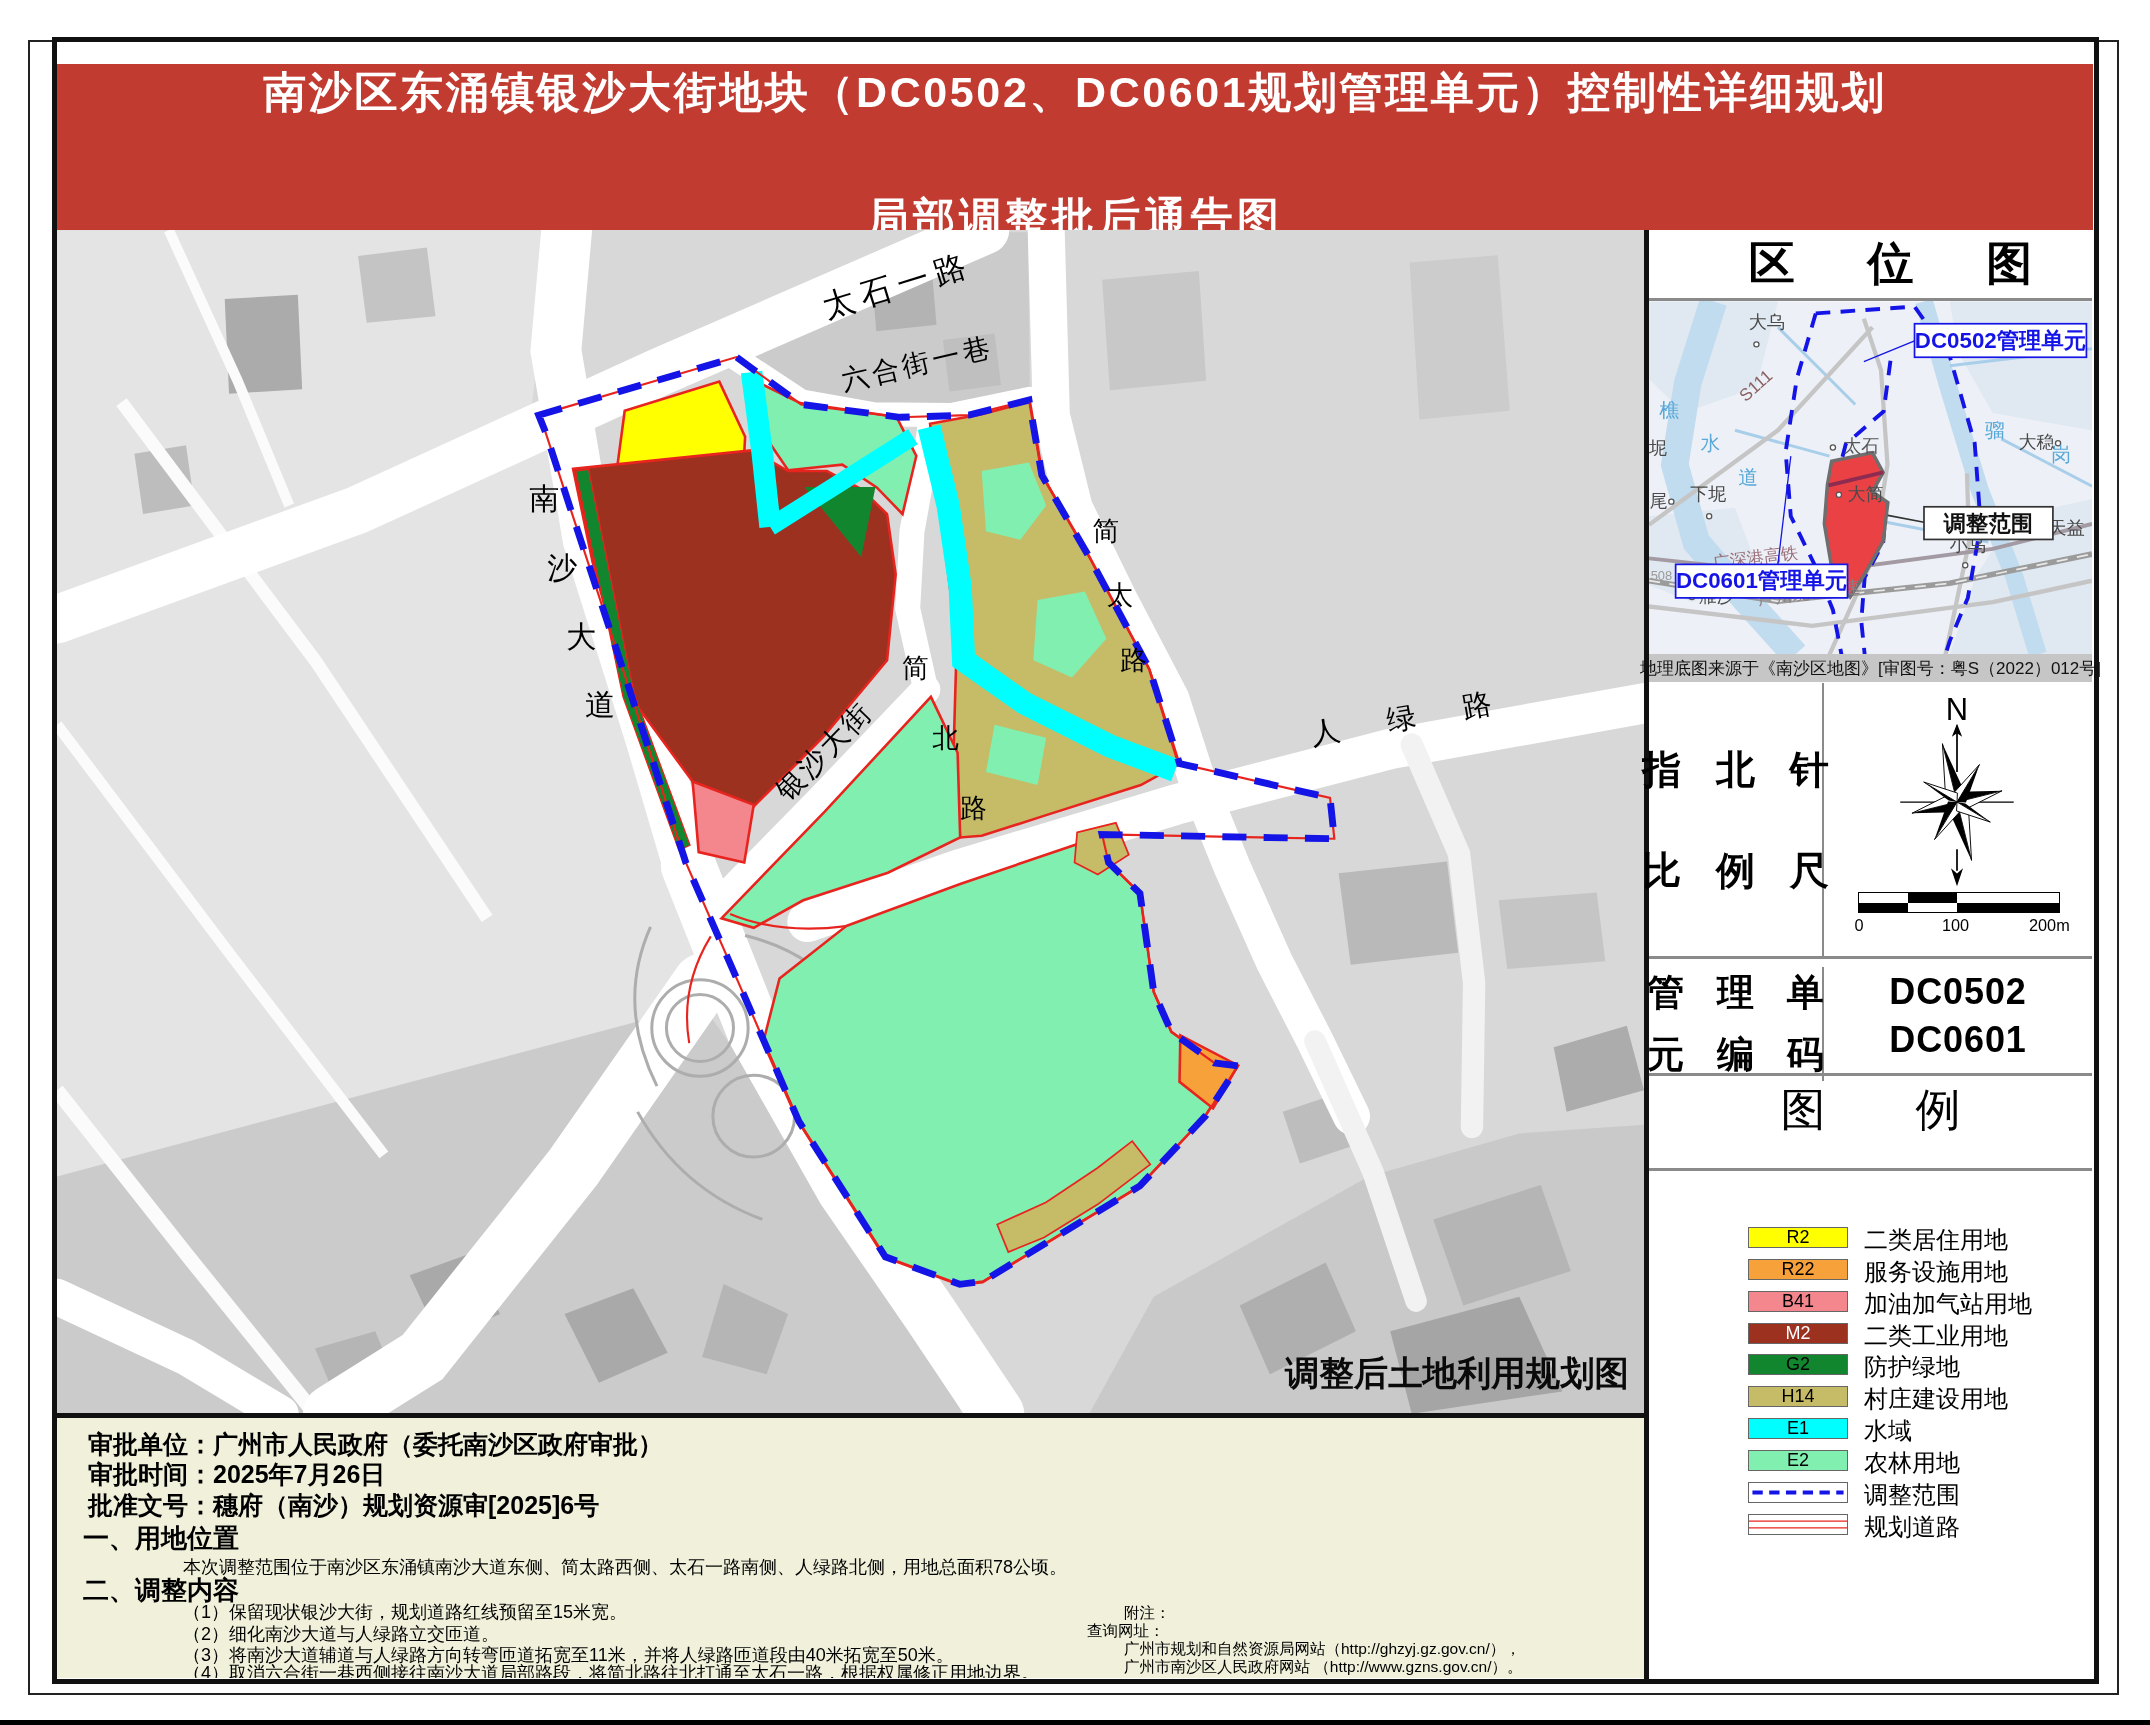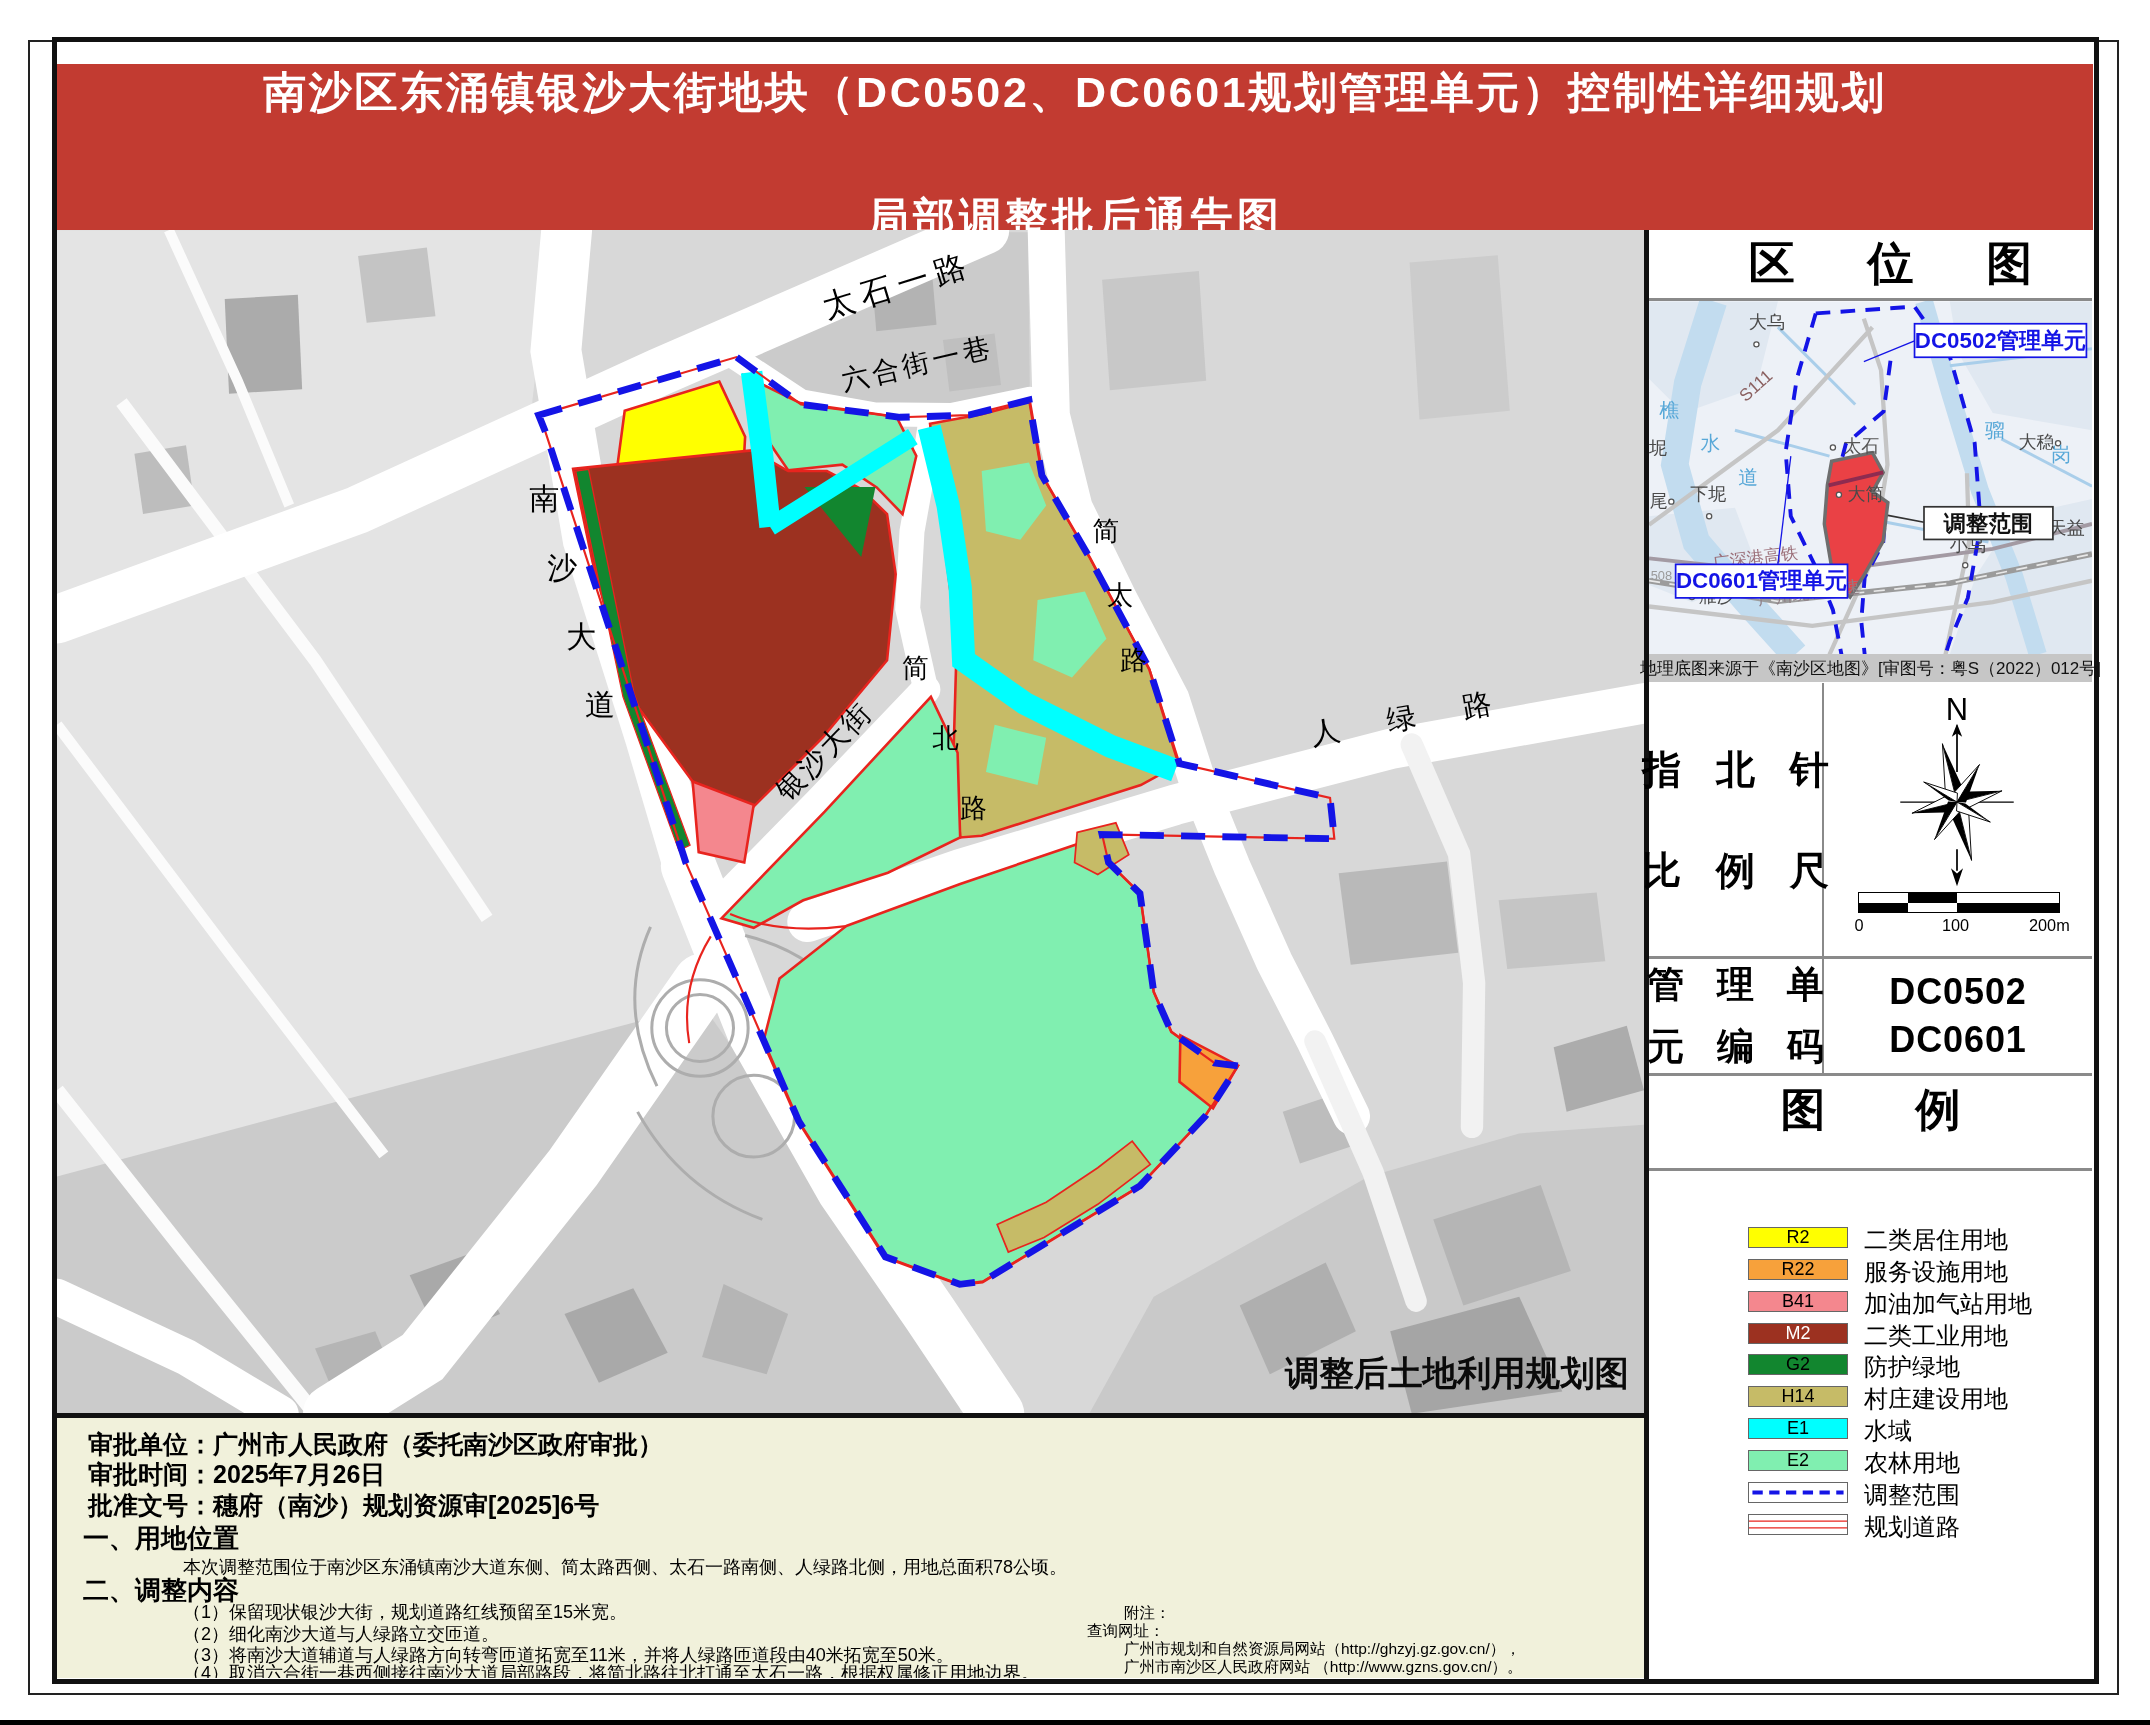--- a/index.html
+++ b/index.html
@@ -36,28 +36,28 @@
   .cmp-left div{font-size:39px;font-weight:bold;letter-spacing:12px;text-indent:12px;color:#000;white-space:nowrap;}
   .cmp-right{position:absolute;left:175px;top:0;width:268px;height:274px;}
   .scalebar{position:absolute;left:34px;top:209px;width:202px;}
   .sb-rows{border:1.3px solid #000;height:19px;}
   .sb-row{display:flex;height:9.5px;}
   .sb-c{height:9.5px;box-sizing:border-box;}
   .w{background:#fff;} .k{background:#000;}
   .c1{width:49px;} .c2{width:49px;} .c3{width:103px;}
   .sb-ticks{position:relative;height:21.5px;font-size:16.3px;color:#000;}
   .unit-sec{top:729px;height:114px;}
-  .unit-left{position:absolute;left:0;top:0;width:175px;height:114px;border-right:2.6px solid #8a8a8a;
+  .unit-left{position:absolute;left:0;top:8px;width:175px;height:114px;border-right:2.6px solid #8a8a8a;
         box-sizing:border-box;display:flex;flex-direction:column;align-items:center;justify-content:center;gap:12px;}
   .unit-left div{font-size:37px;font-weight:bold;letter-spacing:11.2px;text-indent:11.2px;color:#000;white-space:nowrap;}
   .unit-right{position:absolute;left:175px;top:0;width:268px;height:114px;display:flex;flex-direction:column;
         align-items:center;justify-content:center;gap:6px;}
   .unit-right div{font-size:36px;font-weight:bold;color:#000;letter-spacing:0.9px;}
   .leg-title{top:846px;height:68px;display:flex;align-items:center;justify-content:center;
-        font-size:45px;font-weight:bold;color:#000;}
+        font-size:45px;font-weight:normal;color:#000;}
   .leg-body{top:940px;height:508px;}
   .leg-row{position:absolute;left:0;width:443px;height:20.6px;margin-top:8px;}
   .leg-sw{position:absolute;left:99px;top:0;width:100px;height:20.6px;border:0.9px solid #666;box-sizing:border-box;
         display:flex;align-items:center;justify-content:center;font-size:18px;color:#000;}
   .leg-lb{position:absolute;left:215px;top:-2.6px;font-size:24px;color:#000;white-space:nowrap;}
   .bottom-bar{position:absolute;left:0;top:1720px;width:2151px;height:6px;background:#000;}
   svg text{font-family:"Liberation Sans","DejaVu Sans",sans-serif;}
 </style>
 </head>
 <body>

